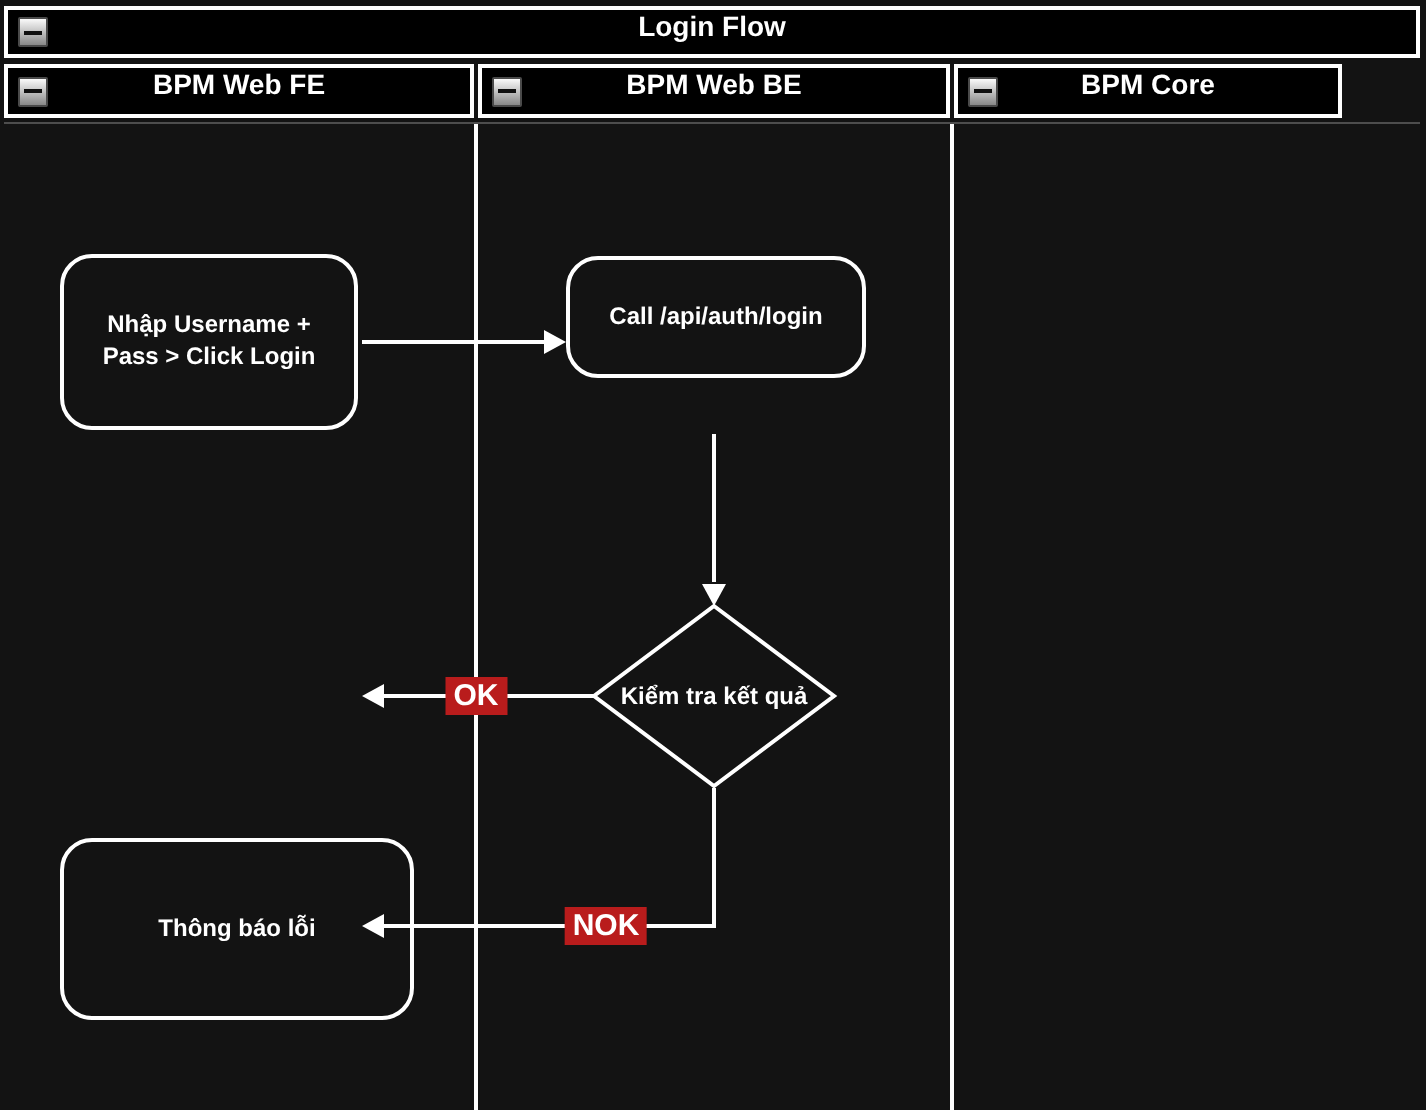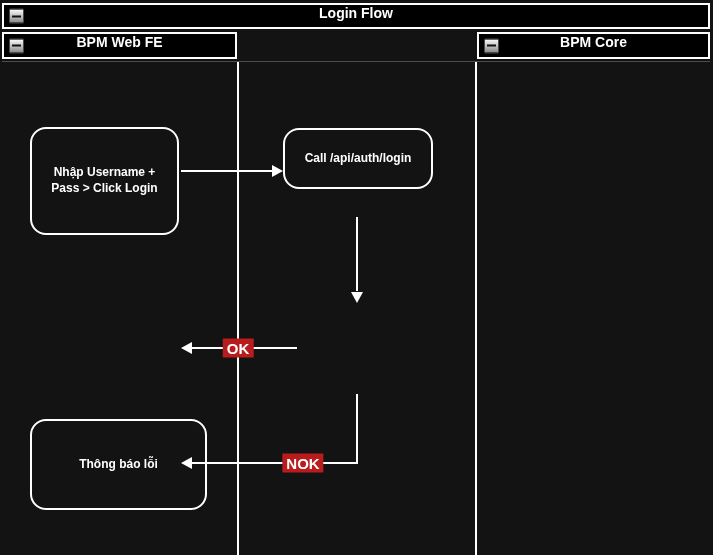--- a/index.html
+++ b/index.html
@@ -74,40 +74,52 @@
       </span>
     <span>Login Flow</span>
   </div>
 
   <div class="lane-header" style="left:2px;width:235px;">
     <span class="collapse-btn">
         <span class="minus"></span>
       </span>
     <span>BPM Web FE</span>
   </div>
-  <div class="lane-header" style="left:477px;width:233px;">
+  <div class="lane-header" style="left:239px;width:236px;">
+    <span class="collapse-btn">
+        <span class="minus"></span>
+      </span>
+    <span>BPM Web BE</span>
+  </div>
+  <div class="lane-header" style="left:477px;width:194px;">
     <span class="collapse-btn">
         <span class="minus"></span>
       </span>
     <span>BPM Core</span>
   </div>
 
   <div class="body-top-line"></div>
   <div class="lane-divider" style="left:237px;"></div>
   <div class="lane-divider" style="left:475px;"></div>
 
-  <div class="node" style="left:30px;top:127px;width:149px;height:108px;">
+  <div class="node" style="left:30px;top:127px;width:149px;height:88px;">
     <span>Nhập Username +
 Pass &gt; Click Login</span>
   </div>
 
   <div class="node" style="left:283px;top:128px;width:150px;height:61px;">
     <span>Call /api/auth/login</span>
   </div>
 
+  <div class="diamond-wrap" style="left:294px;top:300px;width:126px;height:96px;">
+    <svg width="126" height="96">
+      <polygon points="63,3 123,48 63,93 3,48" fill="#131313" stroke="#ffffff" stroke-width="2"></polygon>
+    </svg>
+    <div class="diamond-label" style="left:0;top:0;width:126px;height:96px;">Kiểm tra kết quả</div>
+  </div>
 
 
   <div class="node" style="left:30px;top:419px;width:177px;height:91px;">
     <span>Thông báo lỗi</span>
   </div>
 
   <div class="edge-line" style="left:181px;top:170px;width:91px;height:2px;"></div>
   <div class="arrow right" style="left:272px;top:165px;"></div>
 
   <div class="edge-line" style="left:356px;top:217px;width:2px;height:74px;"></div>

